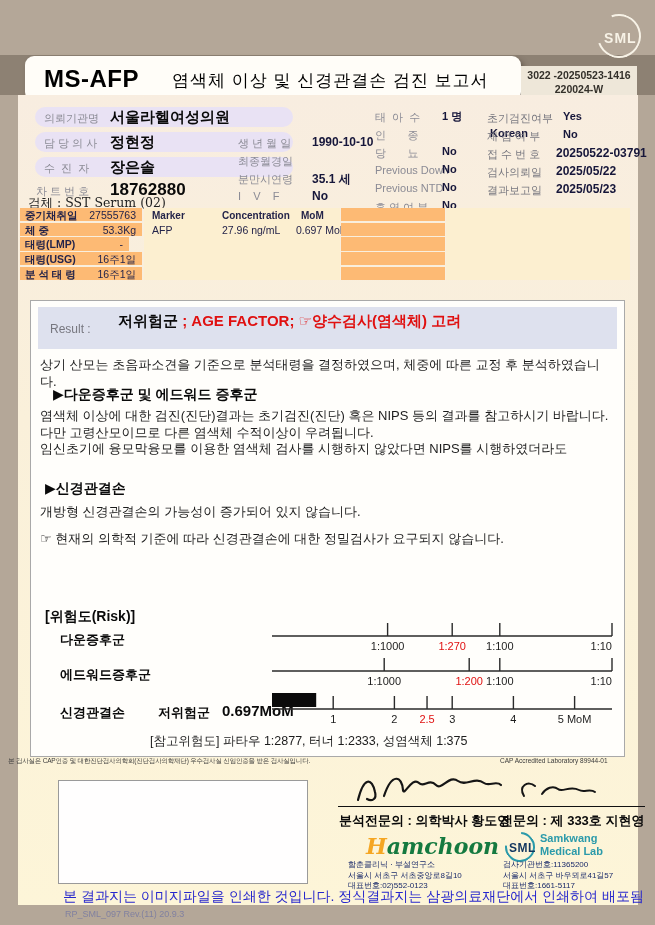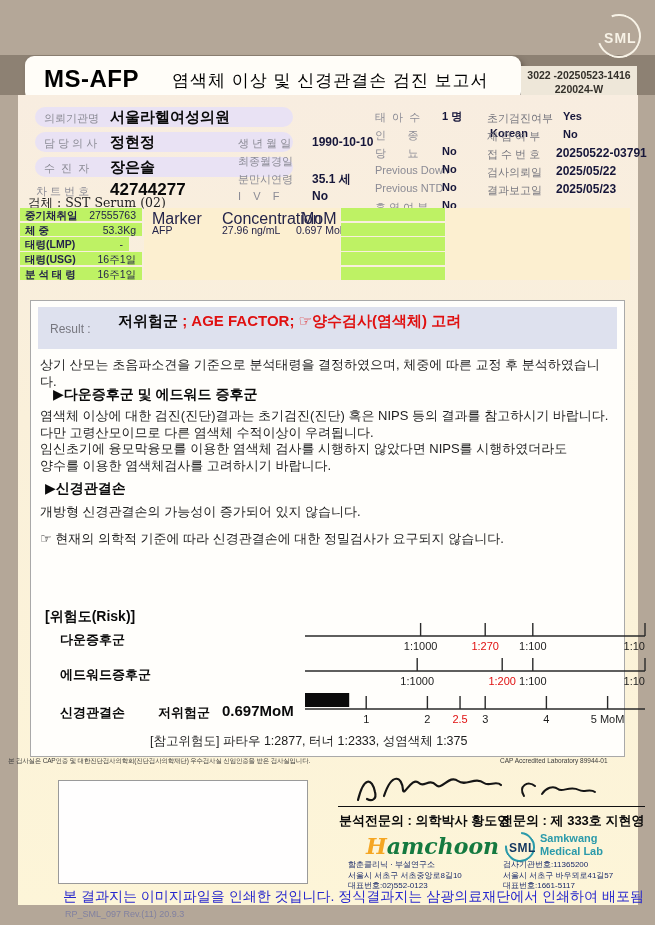--- a/index.html
+++ b/index.html
@@ -28,39 +28,39 @@
   .footer-bar { position:absolute; left:0; top:905px; width:655px; height:20px; background:#b4a798; }
   .doc-code { position:absolute; left:65px; top:909px; font-size:9px; color:#8181a0; }
 
   .pill { position:absolute; height:20px; background:#e9e2f4; border-radius:10px; }
   .lbl { position:absolute; font-size:11px; color:#8b8b95; white-space:pre; }
   .lbl2 { position:absolute; font-size:11px; color:#77777f; white-space:pre; }
   .val { position:absolute; font-size:12px; font-weight:bold; color:#16163a; white-space:pre; }
   .val-lg { position:absolute; font-size:15px; font-weight:bold; color:#0a0a0a; white-space:pre; }
   .specimen { position:absolute; font-family:"DejaVu Serif","Liberation Serif",serif; font-size:12.5px; color:#1d1d1d; }
 
-  .trow { position:absolute; height:13.2px; background:#bef264; }
+  .trow { position:absolute; height:13.2px; background:#fdba74; }
   .trow .tl { position:absolute; left:5px; top:1px; font-size:10.5px; font-weight:bold; color:#24244a; white-space:pre; }
   .trow .tv { position:absolute; right:6px; top:1px; font-size:10.5px; color:#24244a; white-space:pre; }
   .cream-panel { position:absolute; background:#fcefd0; }
-  .mk { position:absolute; font-size:16px; font-weight:normal; color:#24244a; }
+  .mk { position:absolute; font-size:10px; font-weight:bold; color:#24244a; }
   .mkd { position:absolute; font-size:10.5px; color:#24244a; }
 
   .result-box { position:absolute; left:30px; top:300px; width:595px; height:457px; background:#fffefb; border:1px solid #a9a9a9; }
   .result-band { position:absolute; left:38px; top:307px; width:579px; height:42px; background:#dee1ee; }
   .result-lbl { position:absolute; left:50px; top:322px; font-size:12px; color:#77777f; }
   .result-title { position:absolute; left:118px; top:312px; font-size:15px; font-weight:bold; }
   .result-title .blk { color:#0a0a0a; }
   .result-title .red { color:#e01010; }
   .para { position:absolute; font-size:13px; color:#1d1d1d; line-height:16.5px; white-space:pre-line; }
   .sect { position:absolute; font-size:14px; font-weight:bold; color:#0a0a0a; }
 
   .risk-title { position:absolute; left:45px; top:608px; font-size:14px; font-weight:bold; color:#0a0a0a; }
   .risk-lbl { position:absolute; font-size:13px; font-weight:bold; color:#0a0a0a; }
-  .risk-svg { position:absolute; left:305px; width:344px; height:44px; }
+  .risk-svg { position:absolute; left:272px; width:344px; height:44px; }
   .risk-ref { position:absolute; left:150px; top:733px; font-size:12.5px; color:#1d1d1d; }
 
   .fineprint { position:absolute; left:8px; top:757px; font-size:6.5px; color:#3a3a3a; letter-spacing:-.2px; }
   .cap-acc { position:absolute; left:500px; top:757px; font-size:6.5px; color:#3a3a3a; }
 
   .img-box { position:absolute; left:58px; top:780px; width:250px; height:104px; background:#fffefe; border:1px solid #9a9a9a; }
   .sig-line { position:absolute; border-bottom:1.6px solid #111; }
   .sig-name { position:absolute; font-size:13px; font-weight:bold; color:#0a0a0a; }
 
   .ham-logo { position:absolute; left:366px; top:833px; font-family:"DejaVu Serif","Liberation Serif",serif; font-style:italic; font-weight:bold; font-size:22px; }
@@ -99,21 +99,21 @@
 
   <div class="pill" style="left:35px; top:132px; width:258px;"></div>
   <span class="lbl" style="left:44px; top:136px;">담 당 의 사</span>
   <span class="val-lg" style="left:110px; top:133px;">정현정</span>
 
   <div class="pill" style="left:35px; top:157px; width:258px;"></div>
   <span class="lbl" style="left:44px; top:161px;">수  진  자</span>
   <span class="val-lg" style="left:110px; top:158px;">장은솔</span>
 
   <span class="lbl" style="left:36px; top:184px;">차 트 번 호</span>
-  <span class="val-lg" style="left:110px; top:180px; font-size:17px;">42744277</span>
+  <span class="val-lg" style="left:110px; top:180px; font-size:17px;">18762880</span>
   <span class="specimen" style="left:28px; top:195px;">검체 : SST Serum (02)</span>
 
   <span class="lbl" style="left:238px; top:136px;">생 년 월 일</span>
   <span class="val" style="left:312px; top:135px;">1990-10-10</span>
   <span class="lbl" style="left:238px; top:154px;">최종월경일</span>
   <span class="val" style="left:312px; top:153px;"></span>
   <span class="lbl" style="left:238px; top:172px;">분만시연령</span>
   <span class="val" style="left:312px; top:171px;">35.1 세</span>
   <span class="lbl" style="left:238px; top:190px;">I    V    F</span>
   <span class="val" style="left:312px; top:189px;">No</span>
@@ -178,21 +178,21 @@
   <div class="trow" style="left:341px; top:266.8px; width:104px;"></div>
   <div class="cream-panel" style="left:446px; top:208px; width:184px; height:72px;"></div>
 
   <div class="result-box"></div>
   <div class="result-band"></div>
   <span class="result-lbl">Result  :</span>
   <div class="result-title"><span class="blk">저위험군</span><span class="red"> ; AGE FACTOR; ☞양수검사(염색체) 고려</span></div>
 
   <div class="para" style="left:40px; top:357px; width:575px;">상기 산모는 초음파소견을 기준으로 분석태령을 결정하였으며, 체중에 따른 교정 후 분석하였습니다.</div>
   <div class="sect" style="left:45px; top:386px;padding-left:8px;">▶다운증후군 및 에드워드 증후군</div>
-  <div class="para" style="left:40px; top:408px; width:585px;"><div>염색체 이상에 대한 검진(진단)결과는 초기검진(진단) 혹은 NIPS 등의 결과를 참고하시기 바랍니다.</div><div>다만 고령산모이므로 다른 염색체 수적이상이 우려됩니다.</div><div>임신초기에 융모막융모를 이용한 염색체 검사를 시행하지 않았다면 NIPS를 시행하였더라도</div><div>양수를 이용한 염색체검사를 고려하시기 바랍니다.</div></div>
+  <div class="para" style="left:40px; top:408px; width:585px;"><div>염색체 이상에 대한 검진(진단)결과는 초기검진(진단) 혹은 NIPS 등의 결과를 참고하시기 바랍니다.</div><div>다만 고령산모이므로 다른 염색체 수적이상이 우려됩니다.</div><div>임신초기에 융모막융모를 이용한 염색체 검사를 시행하지 않았다면 NIPS를 시행하였더라도</div></div>
   <div class="sect" style="left:45px; top:480px;">▶신경관결손</div>
   <div class="para" style="left:40px; top:504px; width:575px;">개방형 신경관결손의 가능성이 증가되어 있지 않습니다.</div>
   <div class="para" style="left:40px; top:531px; width:575px;">☞ 현재의 의학적 기준에 따라 신경관결손에 대한 정밀검사가 요구되지 않습니다.</div>
 
   <div class="risk-title">[위험도(Risk)]</div>
   <span class="risk-lbl" style="left:60px; top:631px;">다운증후군</span>
   <span class="risk-lbl" style="left:60px; top:666px;">에드워드증후군</span>
   <span class="risk-lbl" style="left:60px; top:704px;">신경관결손</span>
   <span class="risk-lbl" style="left:158px; top:704px;">저위험군</span>
   <span class="risk-lbl" style="left:222px; top:702px; font-size:15px;">0.697MoM</span>

